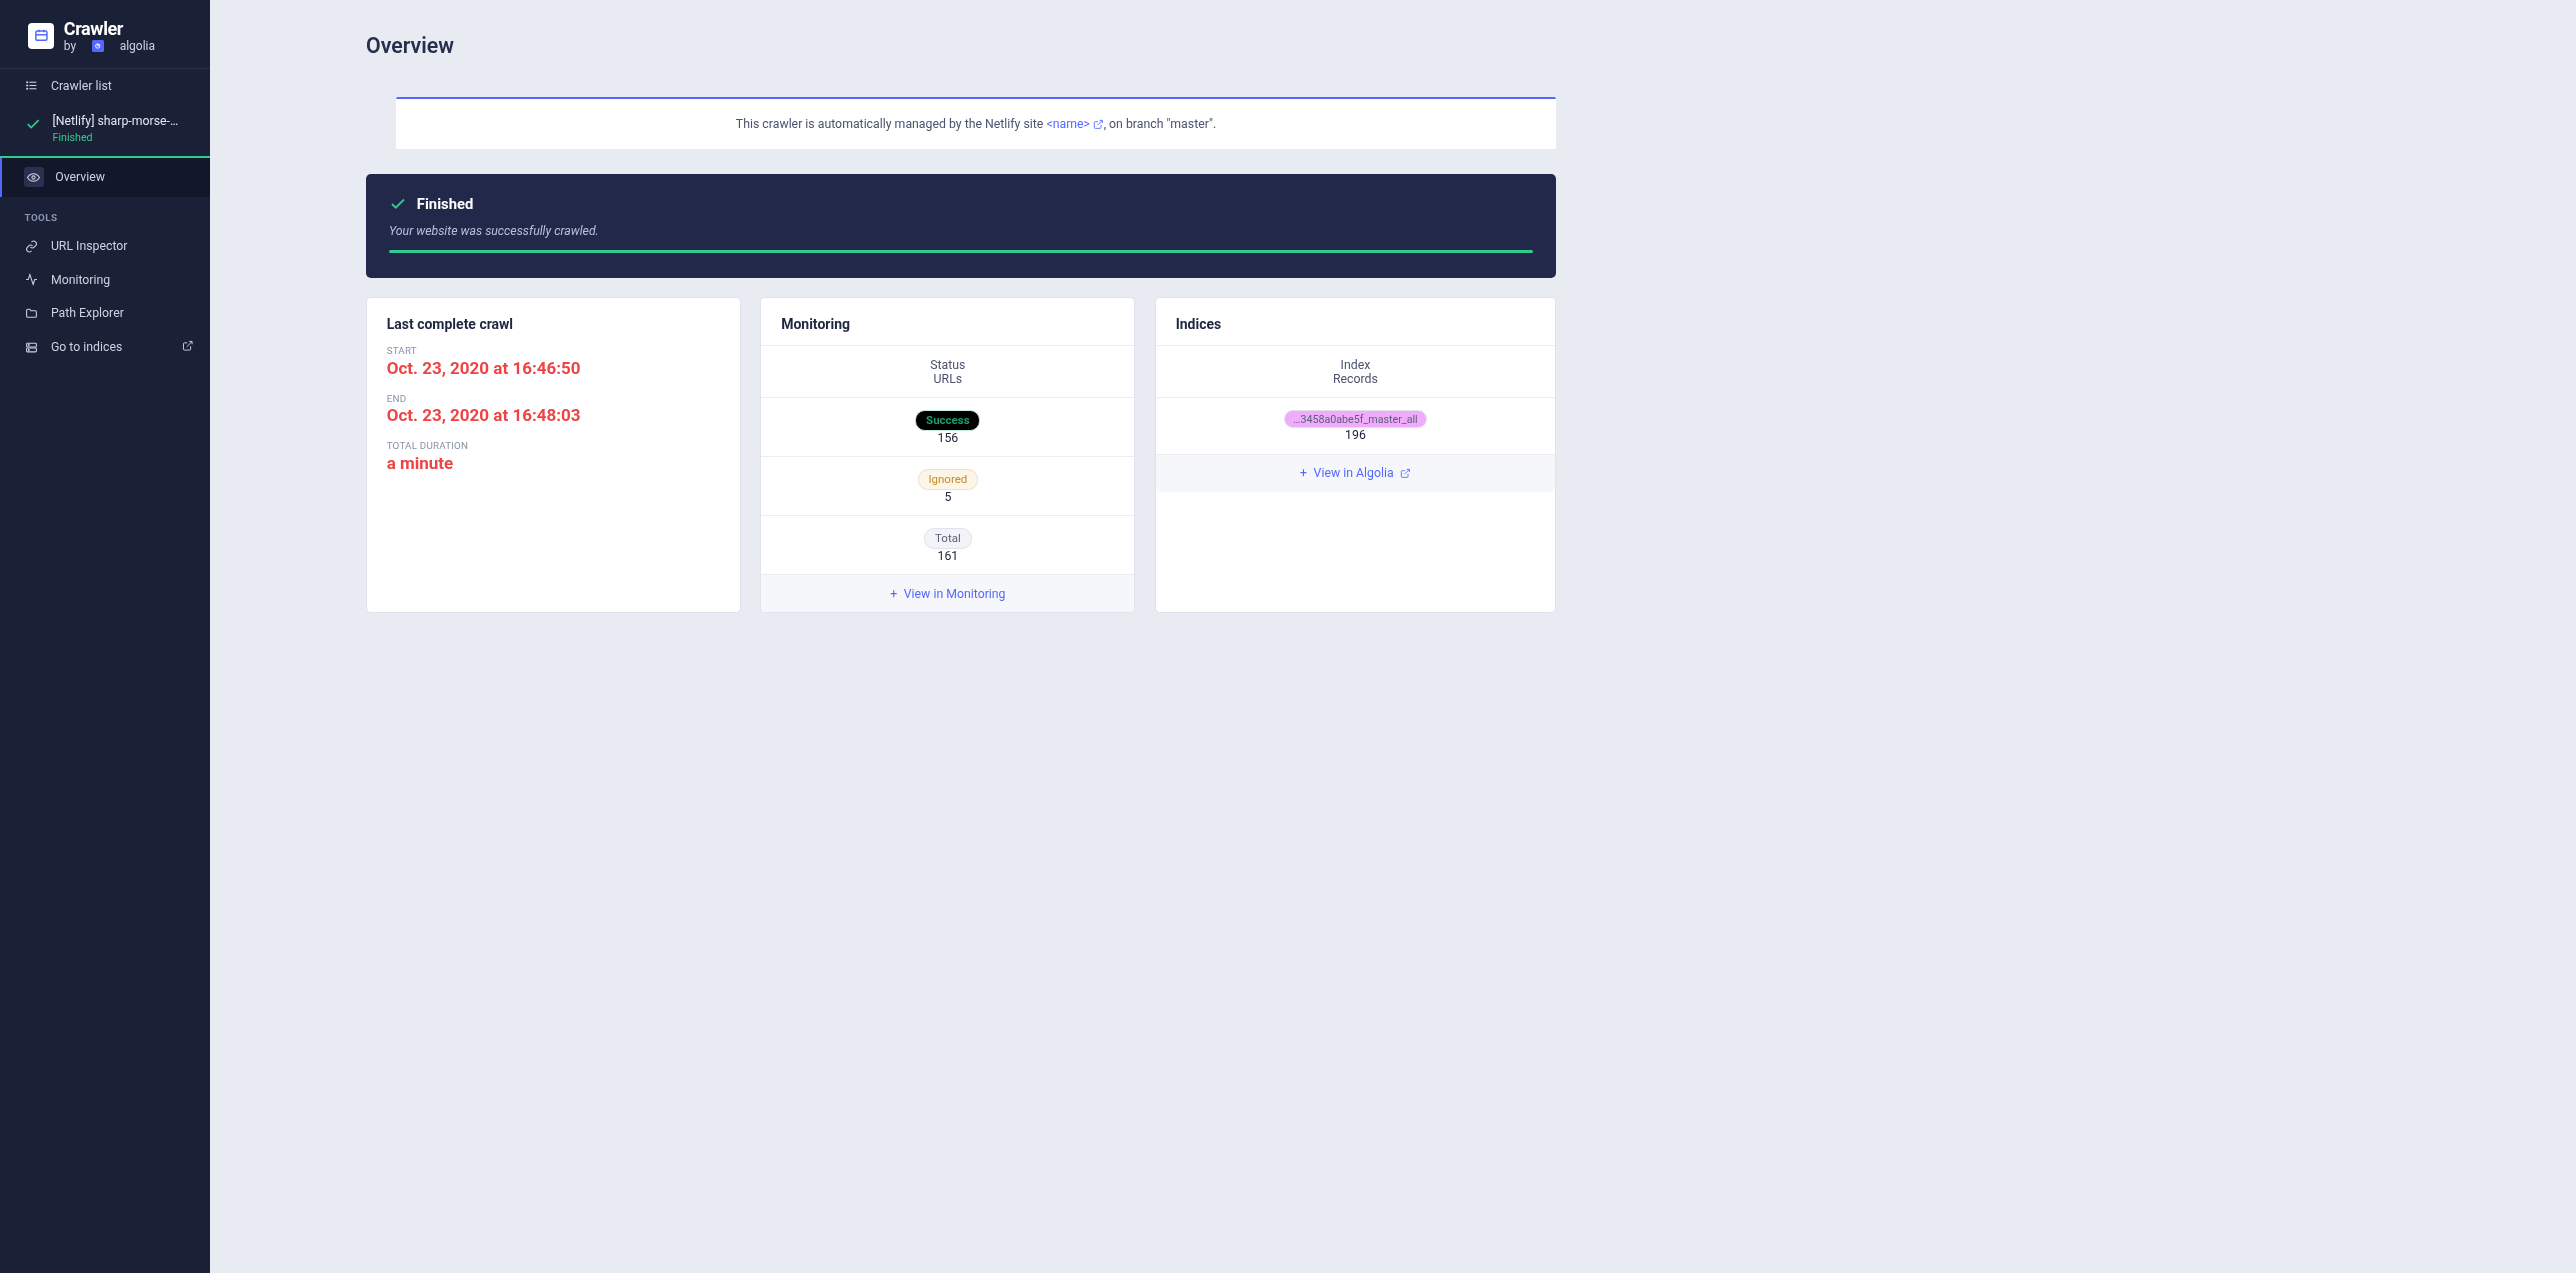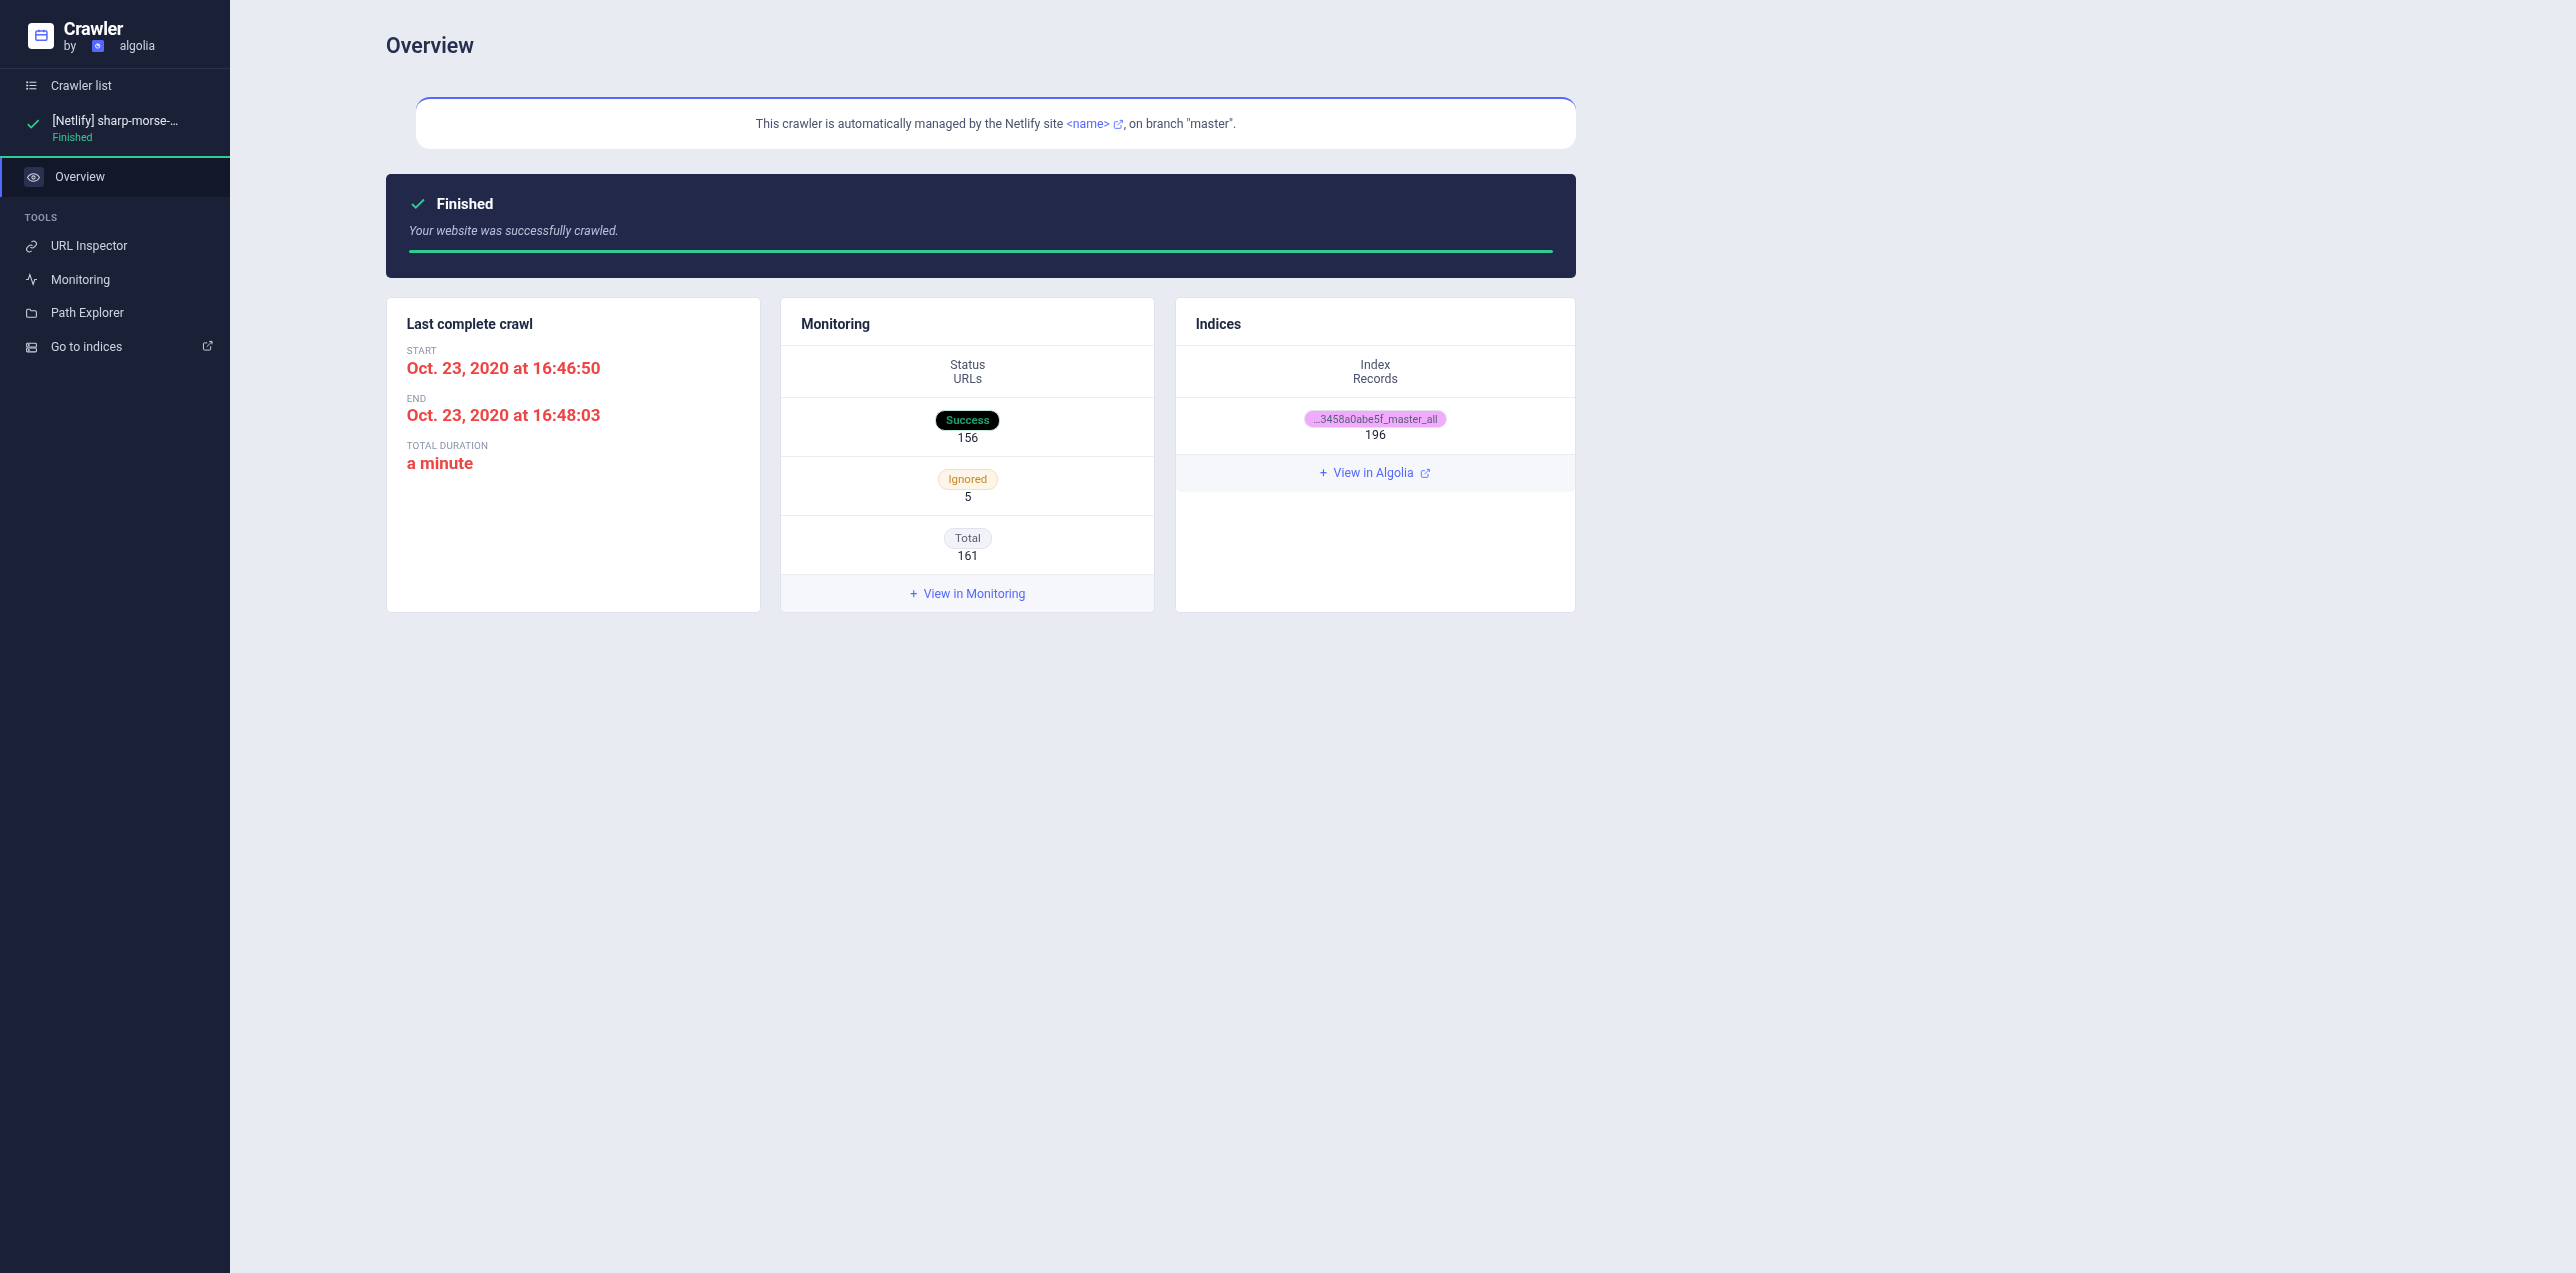--- a/index.html
+++ b/index.html
@@ -6,21 +6,21 @@
 body {
   font-family: -apple-system, BlinkMacSystemFont, "Segoe UI", Roboto, Helvetica, Arial, sans-serif;
   background: #e9ebf2;
   color: #1a2036;
   font-size: 11.5px;
 }
 .app { display: flex; min-height: 100vh; }
 
 
 .sidebar {
-  width: 230px;
+  width: 210px;
   background: #1a2036;
   color: #adb5cc;
   display: flex;
   flex-direction: column;
   flex-shrink: 0;
 }
 .sidebar .logo {
   padding: 18px 23px 14.8px 28px;
   display: flex;
   align-items: center;
@@ -76,21 +76,21 @@
   color: #8b93b0;
 }
 
 
 .main { flex: 1; padding: 33px 49px 33px 156px; max-width: 1395px; }
 .page-title { font-size: 21.3px; color: #26304e; font-weight: 600; margin-bottom: 39px; }
 
 .info-banner {
   background: #fff;
   border-top: 2.5px solid #5468ff;
-  border-radius: 14px;
+  border-radius: 2px;
   padding: 18px 24.6px;
   text-align: center;
   font-size: 12.3px;
   color: #4a526e;
   margin-bottom: 24.6px;
   margin-left: 30px;
 }
 .info-banner a { color: #5468ff; text-decoration: none; }
 .info-banner svg { vertical-align: -1.6px; }
 

